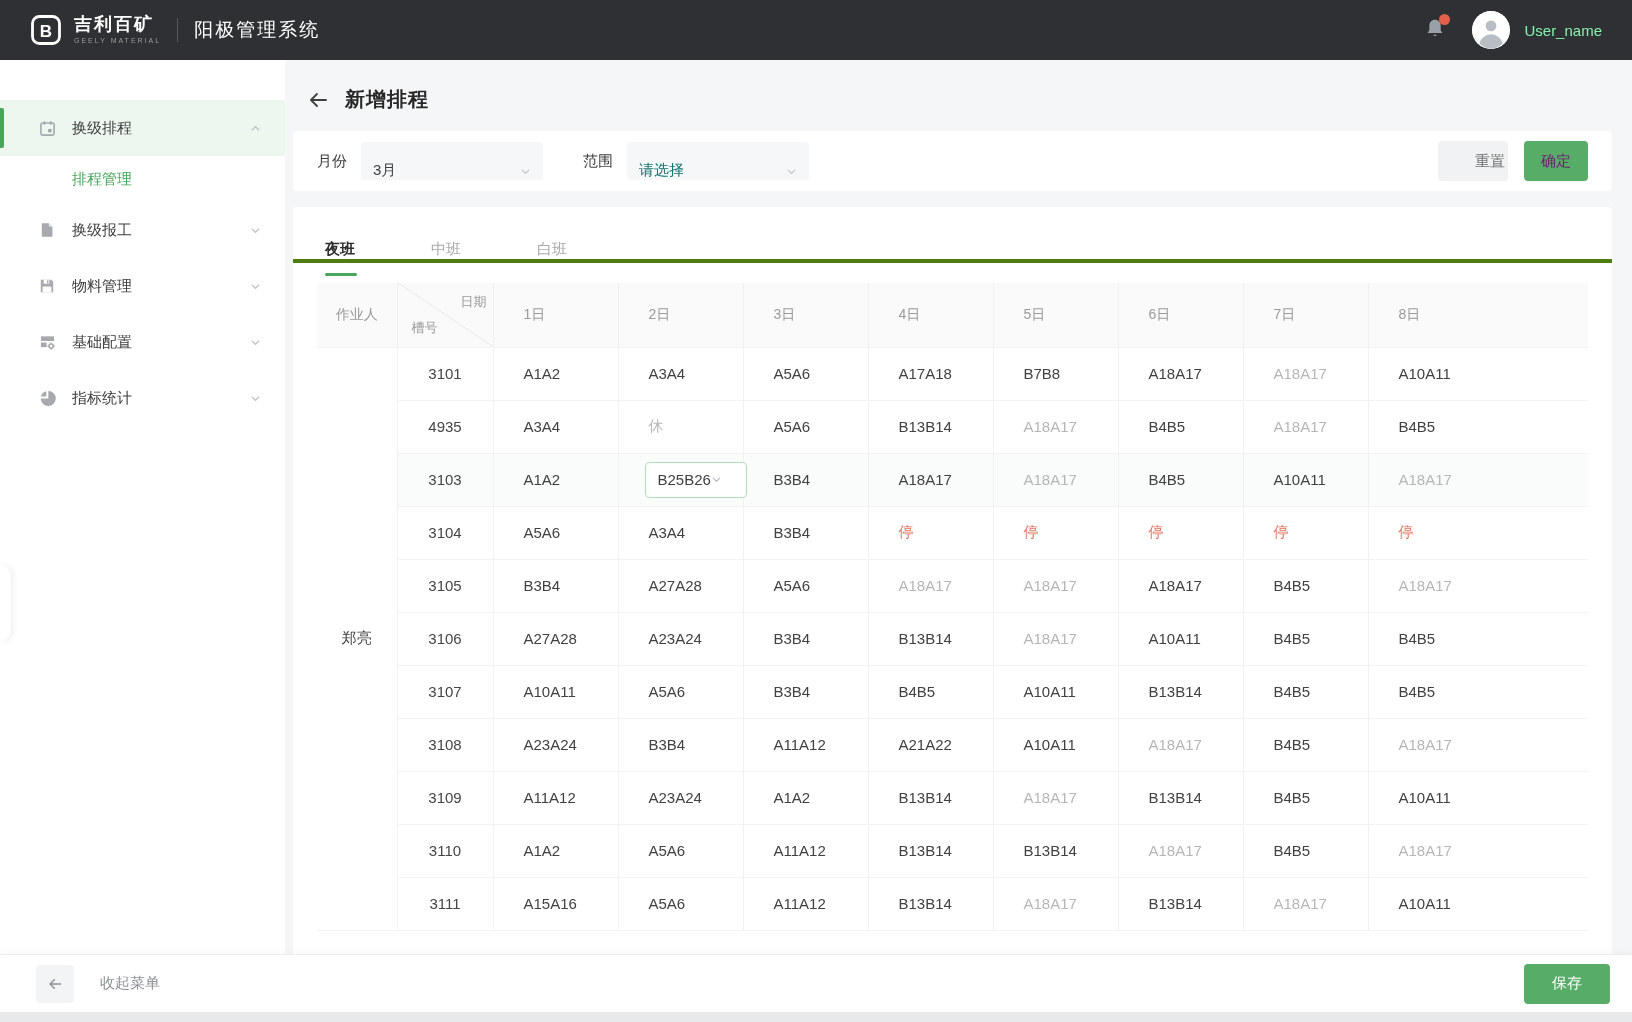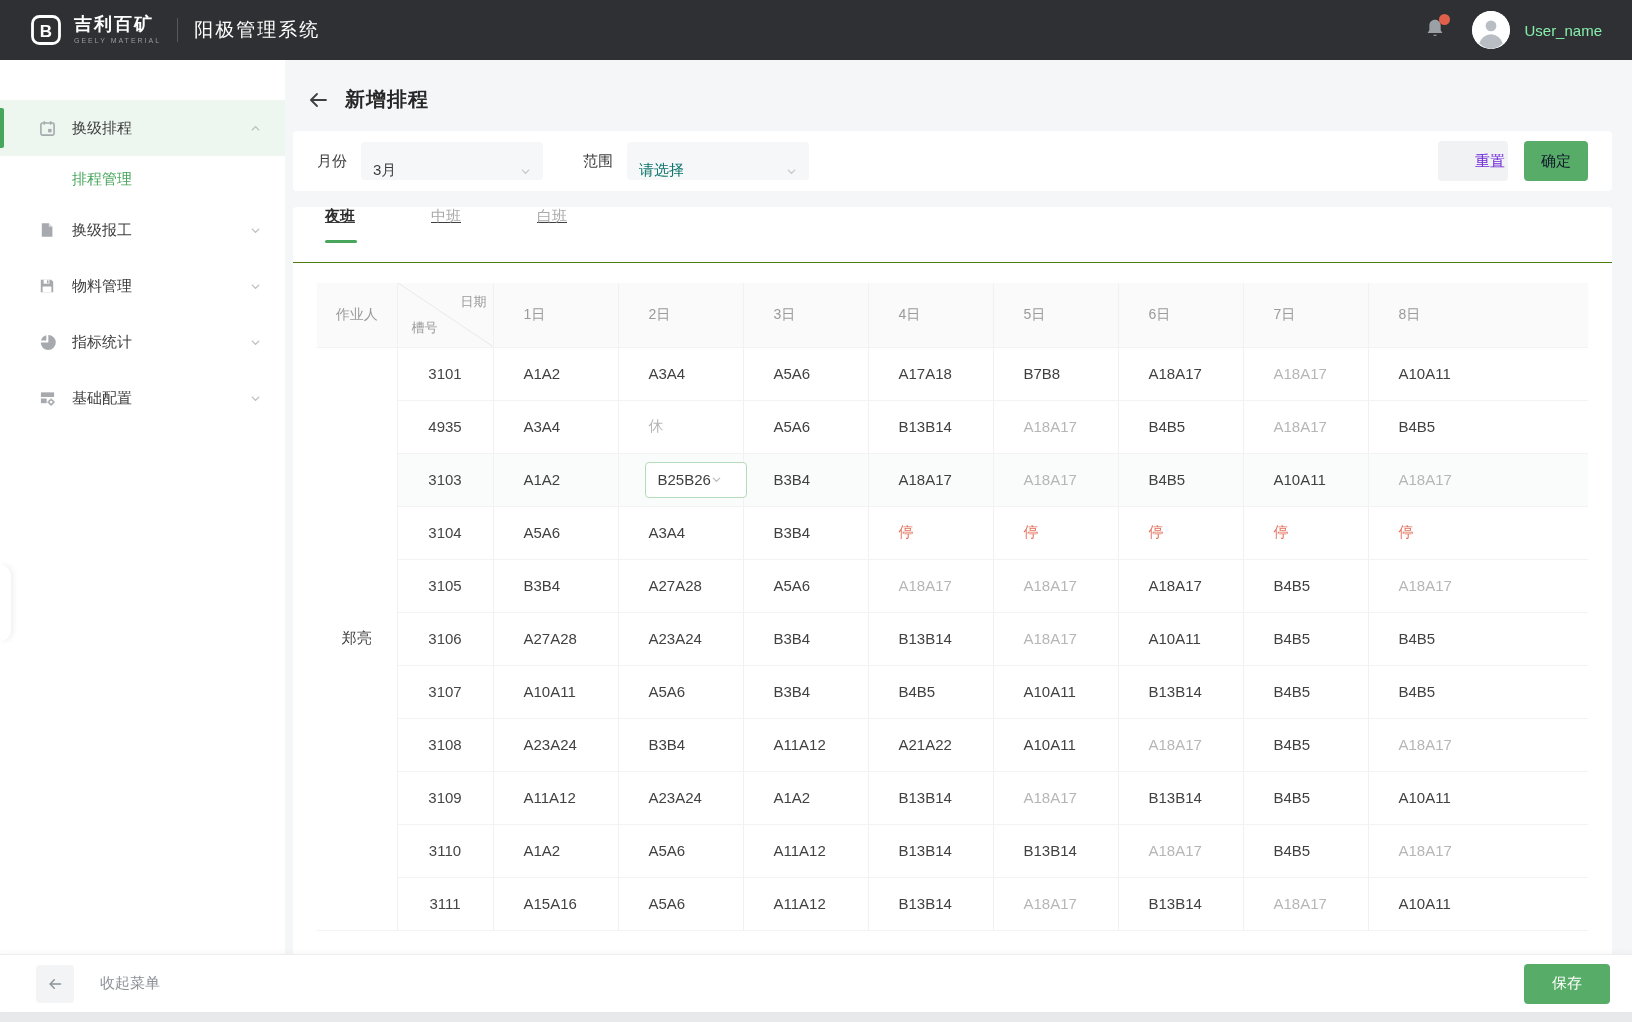--- a/index.html
+++ b/index.html
@@ -69,28 +69,28 @@
   .sel {
     width:182px; height:38px; background:#f6f7f8; border-radius:4px;
     display:flex; align-items:flex-end; justify-content:space-between;
     padding:0 12px; cursor:pointer;
   }
   .sel .sel-value { font-size:15px; color:#3e3e3e; }
   .sel .sel-placeholder { font-size:15px; color:#0f766e; }
   .filter-gap { width:40px; }
   .filter-spacer { flex:1; }
   .btn { border:none; border-radius:4px; font-size:15px; cursor:pointer; font-family:inherit; }
-  .btn-reset { width:70px; height:40px; background:#f1f2f3; color:#6d28d9; margin-right:16px;padding-left:34px; }
-  .btn-confirm { width:64px; height:40px; background:#57ad68; color:#0f172a; }
+  .btn-reset { width:70px; height:40px; background:#f1f2f3; color:#737373; margin-right:16px;padding-left:34px; }
+  .btn-confirm { width:64px; height:40px; background:#57ad68; color:#701a75; }
 
   .table-card {
     margin:16px 20px 0 8px; height:800px; background:#fff; border-radius:4px;
     overflow:hidden;
   }
-  .tabs { display:flex; align-items:flex-start; height:56px; padding:0 32px; border-bottom:1px solid #4d7c0f;text-decoration:underline; }
+  .tabs { display:flex; align-items:flex-end; height:56px; padding:0 32px; border-bottom:4px solid #4d7c0f; }
   .tab { position:relative; margin-right:76px; font-size:15px; color:#a9a9a9; cursor:pointer; }
   .tab.active { color:#2e2e2e; font-weight:bold; }
   .tab-underline { position:absolute; left:0; bottom:-17px; width:32px; height:3px; border-radius:2px; background:#47a65c; }
 
   table.schedule { border-collapse:collapse; table-layout:fixed; margin:20px 24px 0; width:calc(100% - 48px); }
   .schedule th {
     height:64px; background:#fafafa; font-weight:normal; color:#9a9a9a; font-size:14px;
   }
   .schedule th, .schedule td { border-bottom:1px solid #f3f3f4; }
   .schedule th:not(:last-child), .schedule td:not(:last-child) { border-right:1px solid #f1f1f2; }
@@ -207,46 +207,46 @@
         <span class="side-label">物料管理</span>
         <span class="side-chevron">
           <svg width="11" height="11" viewBox="0 0 12 12">
             <polyline points="2.5,4.5 6,8 9.5,4.5" fill="none" stroke="#b9bcbf" stroke-width="1.4" stroke-linecap="round" stroke-linejoin="round"></polyline>
           </svg>
         </span>
       </div>
       <div class="side-item">
         <span class="side-icon">
           <svg viewBox="0 0 16 16" width="17" height="17">
-            <path d="M8.8 7.4V0.9a7.1 7.1 0 1 1-7.2 7.2h7.2z" fill="currentColor"></path>
-            <path d="M6.9 6.1V1.1A7 7 0 0 0 1.8 6.1z" fill="currentColor"></path>
-          </svg>
-        </span>
-        <span class="side-label">指标统计</span>
-        <span class="side-chevron">
-          <svg width="11" height="11" viewBox="0 0 12 12">
-            <polyline points="2.5,4.5 6,8 9.5,4.5" fill="none" stroke="#b9bcbf" stroke-width="1.4" stroke-linecap="round" stroke-linejoin="round"></polyline>
-          </svg>
-        </span>
-      </div>
-      <div class="side-item">
-        <span class="side-icon">
-          <svg viewBox="0 0 16 16" width="17" height="17">
             <path d="M1.8 2.2h12.4v4.4H1.8z" fill="currentColor"></path>
             <path d="M1.8 8h5.4v4.4H1.8z" fill="currentColor"></path>
             <circle cx="11.4" cy="11.4" r="2" fill="none" stroke="currentColor" stroke-width="1.4"></circle>
             <g stroke="currentColor" stroke-width="1.2">
               <line x1="11.4" y1="7.9" x2="11.4" y2="9.1"></line>
               <line x1="11.4" y1="13.7" x2="11.4" y2="14.9"></line>
               <line x1="7.9" y1="11.4" x2="9.1" y2="11.4"></line>
               <line x1="13.7" y1="11.4" x2="14.9" y2="11.4"></line>
             </g>
           </svg>
         </span>
         <span class="side-label">基础配置</span>
+        <span class="side-chevron">
+          <svg width="11" height="11" viewBox="0 0 12 12">
+            <polyline points="2.5,4.5 6,8 9.5,4.5" fill="none" stroke="#b9bcbf" stroke-width="1.4" stroke-linecap="round" stroke-linejoin="round"></polyline>
+          </svg>
+        </span>
+      </div>
+      <div class="side-item">
+        <span class="side-icon">
+          <svg viewBox="0 0 16 16" width="17" height="17">
+            <path d="M8.8 7.4V0.9a7.1 7.1 0 1 1-7.2 7.2h7.2z" fill="currentColor"></path>
+            <path d="M6.9 6.1V1.1A7 7 0 0 0 1.8 6.1z" fill="currentColor"></path>
+          </svg>
+        </span>
+        <span class="side-label">指标统计</span>
         <span class="side-chevron">
           <svg width="11" height="11" viewBox="0 0 12 12">
             <polyline points="2.5,4.5 6,8 9.5,4.5" fill="none" stroke="#b9bcbf" stroke-width="1.4" stroke-linecap="round" stroke-linejoin="round"></polyline>
           </svg>
         </span>
       </div>
     </nav>
 </aside>
 <div class="drawer-handle"></div>
 

